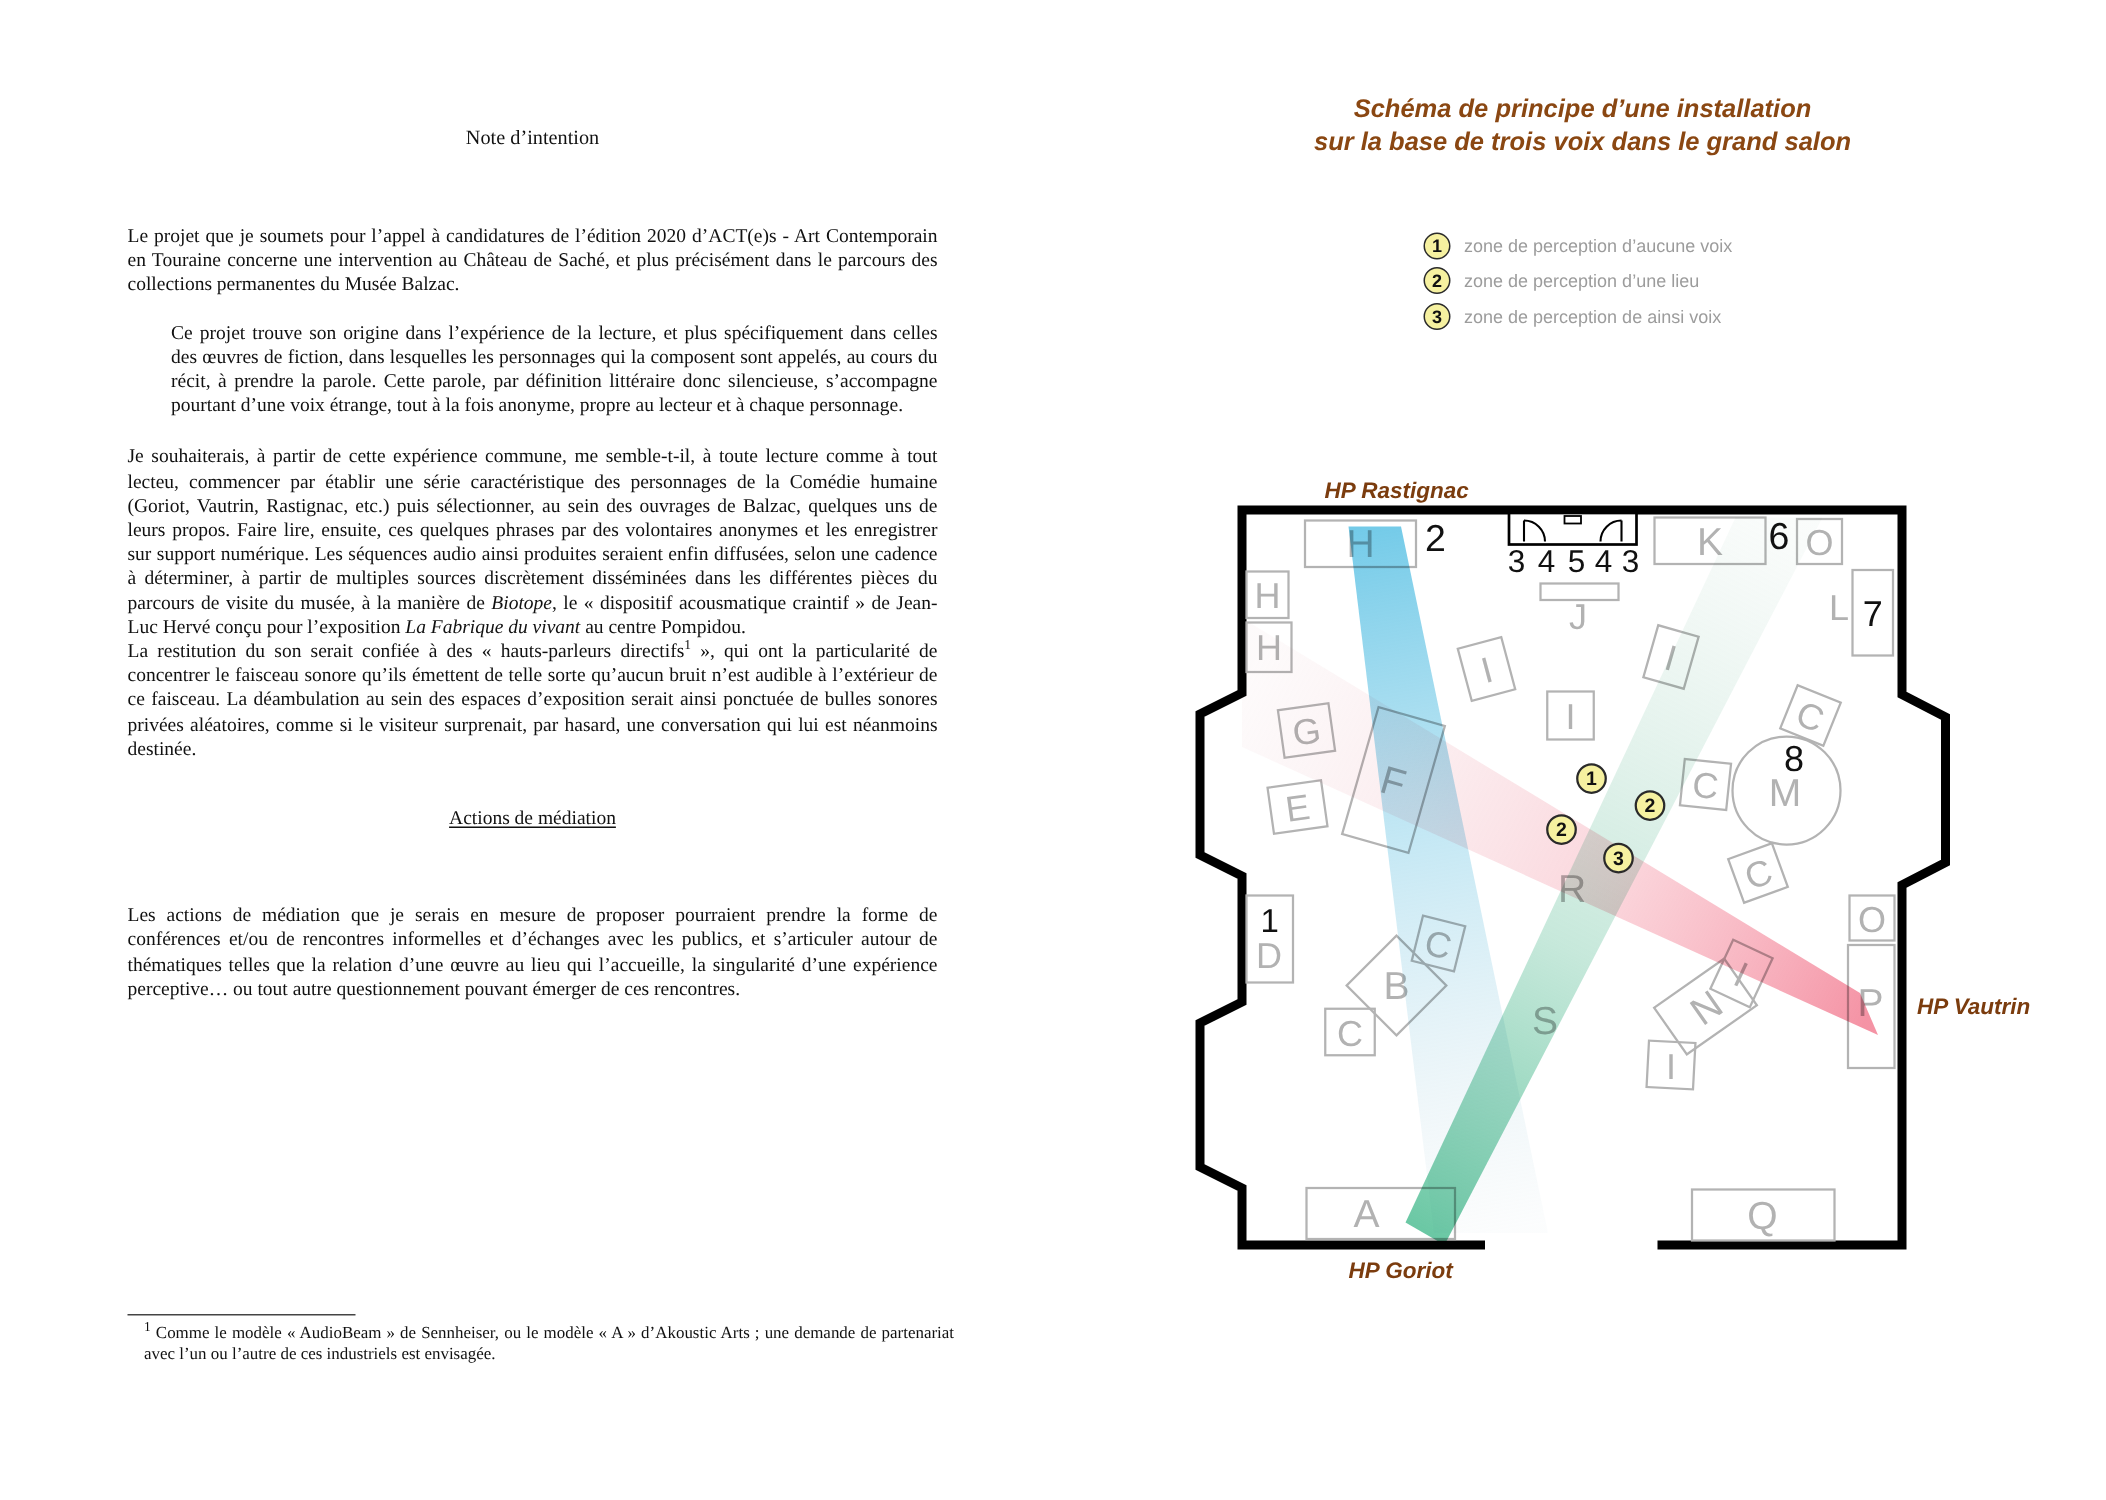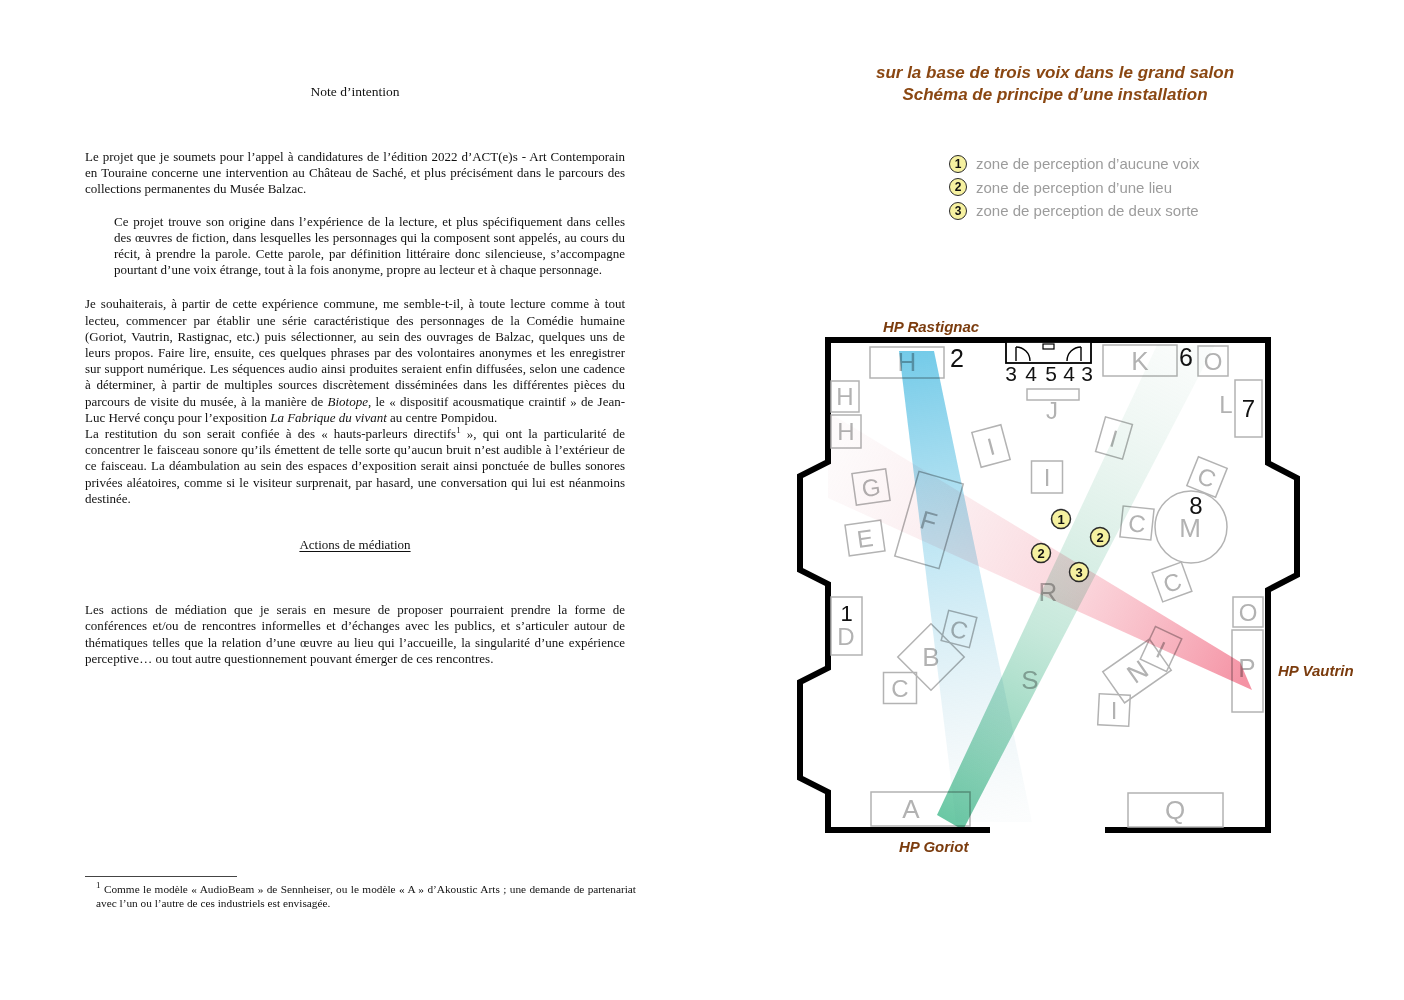--- a/index.html
+++ b/index.html
@@ -40,65 +40,65 @@
     font-family:"Liberation Sans",sans-serif;font-style:italic;font-weight:bold;
     font-size:17px;line-height:22px;color:#8a4712;
   }
   .legend{position:absolute;left:949px;top:154px;font-family:"Liberation Sans",sans-serif;}
   .legend-row{display:flex;align-items:center;height:19px;margin-bottom:4.5px;}
   .legend-badge{
     width:16px;height:16px;border-radius:50%;background:#f6f1a0;
     border:1.5px solid #2a2a2a;display:flex;align-items:center;justify-content:center;
     font-size:12px;font-weight:bold;color:#111;flex:0 0 auto;
   }
-  .legend-label{margin-left:9px;font-size:15px;color:#9c9c9c;white-space:nowrap;}
+  .legend-label{margin-left:9px;font-size:12px;color:#9c9c9c;white-space:nowrap;}
   .plan-svg{position:absolute;left:780px;top:315px;}
   .furn{stroke:#b3b3b3;stroke-width:1.5;fill:none;}
   .flet{font-family:"Liberation Sans",sans-serif;fill:#b2b2b2;}
   .blk{font-family:"Liberation Sans",sans-serif;fill:#111;}
   .hp{font-family:"Liberation Sans",sans-serif;font-style:italic;font-weight:bold;
       font-size:15px;fill:#7b3c0e;}
   .beam{mix-blend-mode:multiply;}
   .mk{fill:#f6f1a0;stroke:#2a2a2a;stroke-width:1.5;}
   .mkt{font-family:"Liberation Sans",sans-serif;font-size:13px;font-weight:bold;fill:#111;}
 </style>
 </head>
 <body>
 
 <div class="doc-title">Note d’intention</div>
 
 <div class="doc-flow">
-  <p>Le projet que je soumets pour l’appel à candidatures de l’édition 2022 d’ACT(e)s - Art Contemporain en Touraine concerne une intervention au Château de Saché, et plus précisément dans le parcours des collections permanentes du Musée Balzac.</p>
+  <p>Le projet que je soumets pour l’appel à candidatures de l’édition 2020 d’ACT(e)s - Art Contemporain en Touraine concerne une intervention au Château de Saché, et plus précisément dans le parcours des collections permanentes du Musée Balzac.</p>
   <p class="gap">Ce projet trouve son origine dans l’expérience de la lecture, et plus spécifiquement dans celles des œuvres de fiction, dans lesquelles les personnages qui la composent sont appelés, au cours du récit, à prendre la parole. Cette parole, par définition littéraire donc silencieuse, s’accompagne pourtant d’une voix étrange, tout à la fois anonyme, propre au  lecteur et à chaque personnage.</p>
   <p class="gap-lg"><span>Je souhaiterais, à partir de cette expérience commune, me semble-t-il, à toute lecture comme à tout lecteu, commencer par établir une série caractéristique des personnages de la Comédie humaine (Goriot, Vautrin, Rastignac, etc.) puis sélectionner, au sein des ouvrages de Balzac, quelques uns de leurs propos. Faire lire, ensuite, ces quelques phrases par des volontaires anonymes et les enregistrer sur support numérique. Les séquences audio ainsi produites seraient enfin diffusées, selon une cadence à déterminer, à partir de multiples sources discrètement disséminées dans les différentes pièces du parcours de visite du musée, à la manière de </span><span class="ital">Biotope</span><span>, le « dispositif acousmatique craintif » de Jean-Luc Hervé conçu pour l’exposition </span><span class="ital">La Fabrique du vivant</span><span> au centre Pompidou.</span></p>
   <p><span>La restitution du son serait confiée à des « hauts-parleurs directifs</span><span class="sup">1</span><span> », qui ont la particularité de concentrer le faisceau sonore qu’ils émettent de telle sorte qu’aucun bruit n’est audible à l’extérieur de ce faisceau. La déambulation au sein des espaces d’exposition serait ainsi ponctuée de bulles sonores privées aléatoires, comme si le visiteur surprenait, par hasard, une conversation qui lui est néanmoins destinée.</span></p>
   <p class="actions-title">Actions de médiation</p>
   <p class="p-last">Les actions de médiation que je serais en mesure de proposer pourraient prendre la forme de conférences et/ou de rencontres informelles et d’échanges avec les publics, et s’articuler autour de thématiques telles que la relation d’une œuvre au lieu qui l’accueille, la singularité d’une expérience perceptive… ou tout autre questionnement pouvant émerger de ces rencontres.</p>
 </div>
 
 <div class="footnote-rule"></div>
 <div class="footnote"><span class="sup">1</span><span> Comme le modèle « AudioBeam » de Sennheiser, ou le modèle « A » d’Akoustic Arts ; une demande de partenariat avec l’un ou l’autre de ces industriels est envisagée.</span></div>
 
 <div class="dg-title">
+  <div>Schéma de principe d’une installation</div>
   <div>sur la base de trois voix dans le grand salon</div>
-  <div>Schéma de principe d’une installation</div>
 </div>
 
 <div class="legend">
   <div class="legend-row">
     <span class="legend-badge">1</span>
     <span class="legend-label">zone de perception d’aucune voix</span>
   </div>
   <div class="legend-row">
     <span class="legend-badge">2</span>
     <span class="legend-label">zone de perception d’une lieu</span>
   </div>
   <div class="legend-row">
     <span class="legend-badge">3</span>
-    <span class="legend-label">zone de perception de deux sorte</span>
+    <span class="legend-label">zone de perception de ainsi voix</span>
   </div>
 </div>
 
 <svg class="plan-svg" width="624" height="565" viewBox="780 315 624 565" xmlns="http://www.w3.org/2000/svg">
   <defs>
     <linearGradient id="gBlue" gradientUnits="userSpaceOnUse" x1="916" y1="351" x2="994" y2="822">
       <stop offset="0" stop-color="rgb(100,197,230)" stop-opacity="0.9"></stop>
       <stop offset="0.45" stop-color="rgb(141,210,234)" stop-opacity="0.5"></stop>
       <stop offset="1" stop-color="rgb(205,222,228)" stop-opacity="0.07"></stop>
     </linearGradient>

